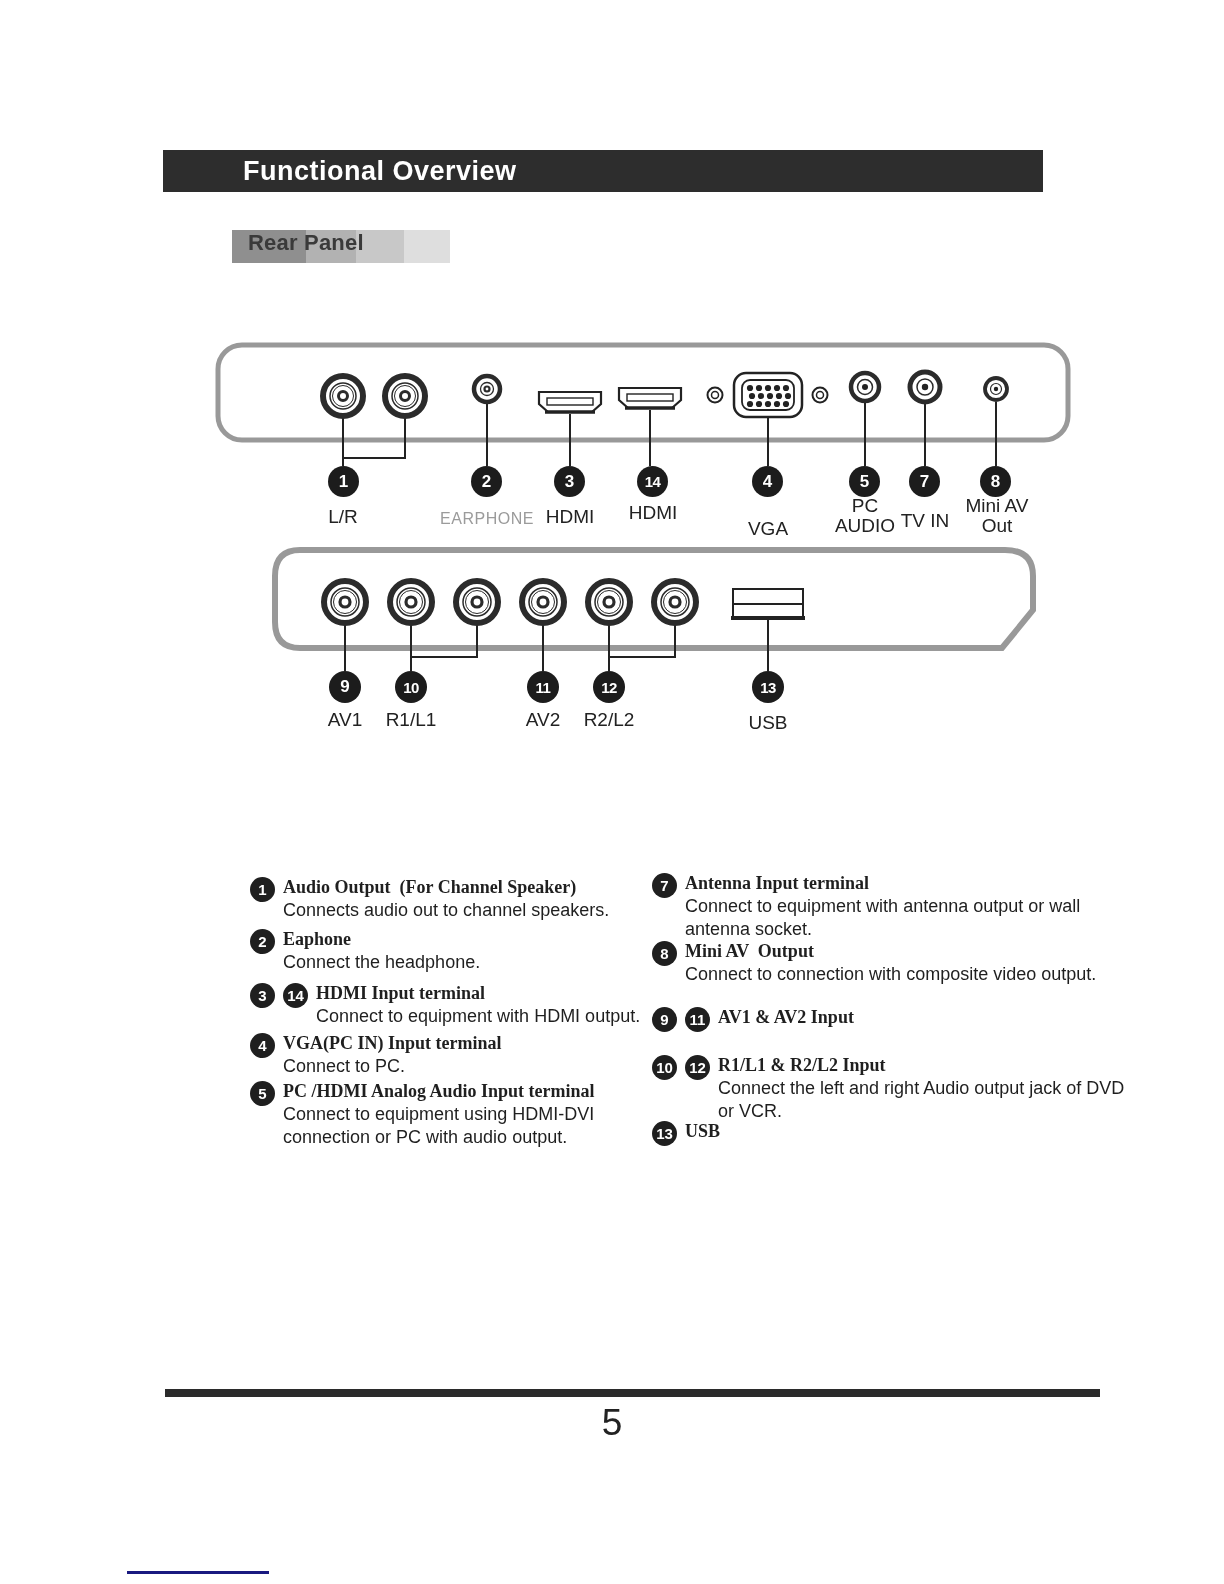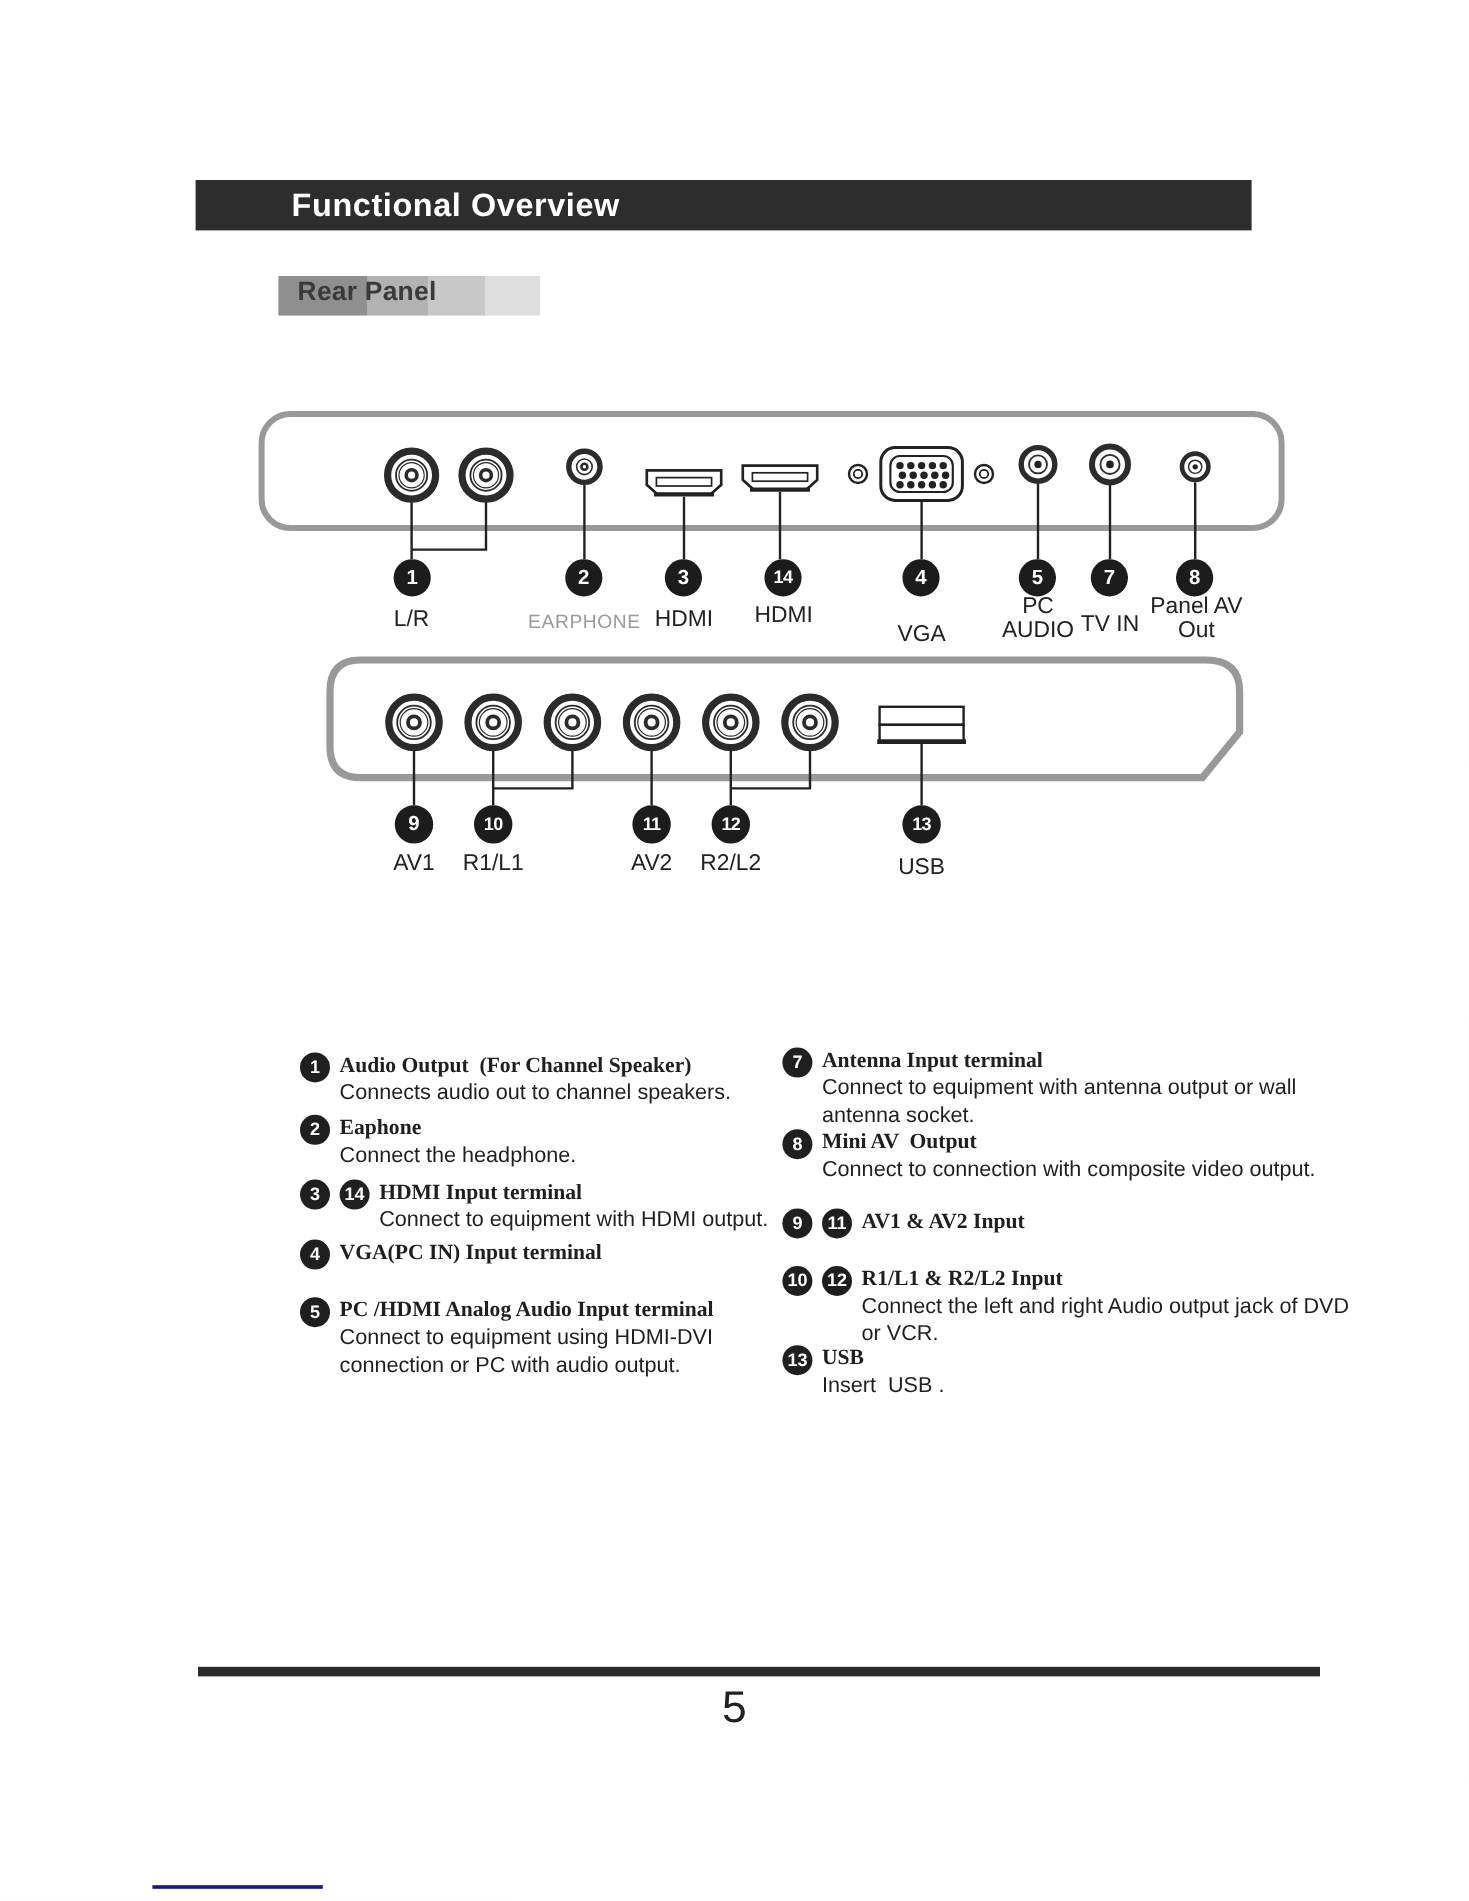--- a/index.html
+++ b/index.html
@@ -227,21 +227,21 @@
   <div class="plabel gray" style="left:427px; top:509px">EARPHONE</div>
   <div class="plabel" style="left:510px; top:507px">HDMI</div>
   <div class="plabel" style="left:593px; top:503px">HDMI</div>
   <div class="plabel" style="left:708px; top:519px">VGA</div>
   <div class="plabel" style="left:805px; top:496px">
     <div>PC</div>
       <div>AUDIO</div>
   </div>
   <div class="plabel" style="left:865px; top:511px">TV IN</div>
   <div class="plabel" style="left:937px; top:496px">
-    <div>Panel AV</div>
+    <div>Mini AV</div>
       <div>Out</div>
   </div>
 
   <div class="badge r2" style="left:329px">
       <span>9</span>
     </div>
   <div class="badge r2 two" style="left:395px">
       <span>10</span>
     </div>
   <div class="badge r2 two" style="left:527px">
@@ -279,20 +279,21 @@
     <span class="dnum">14</span>
     <div class="dtext w-left">
       <div class="dtitle">HDMI Input terminal</div>
       <div class="ddesc">Connect to equipment with HDMI output.</div>
     </div>
   </div>
   <div class="desc-item" style="left:250px; top:1032px">
     <span class="dnum">4</span>
     <div class="dtext w-left">
       <div class="dtitle">VGA(PC IN) Input terminal</div>
+      <div class="ddesc">Connect to PC.</div>
     </div>
   </div>
   <div class="desc-item" style="left:250px; top:1080px">
     <span class="dnum">5</span>
     <div class="dtext w-left">
       <div class="dtitle">PC /HDMI Analog Audio Input terminal</div>
       <div class="ddesc">Connect to equipment using HDMI-DVI connection or PC with audio output.</div>
     </div>
   </div>
 
@@ -322,21 +323,20 @@
     <span class="dnum">12</span>
     <div class="dtext w-right">
       <div class="dtitle">R1/L1 &amp; R2/L2 Input</div>
       <div class="ddesc">Connect the left and right Audio output jack of DVD or VCR.</div>
     </div>
   </div>
   <div class="desc-item" style="left:652px; top:1120px">
     <span class="dnum">13</span>
     <div class="dtext w-right">
       <div class="dtitle">USB</div>
-      <div class="ddesc">Insert  USB .</div>
     </div>
   </div>
 
   <div class="footer-rule"></div>
   <div class="page-number">5</div>
   <div class="accent-line"></div>
 
 </div>
 
 </body></html>

